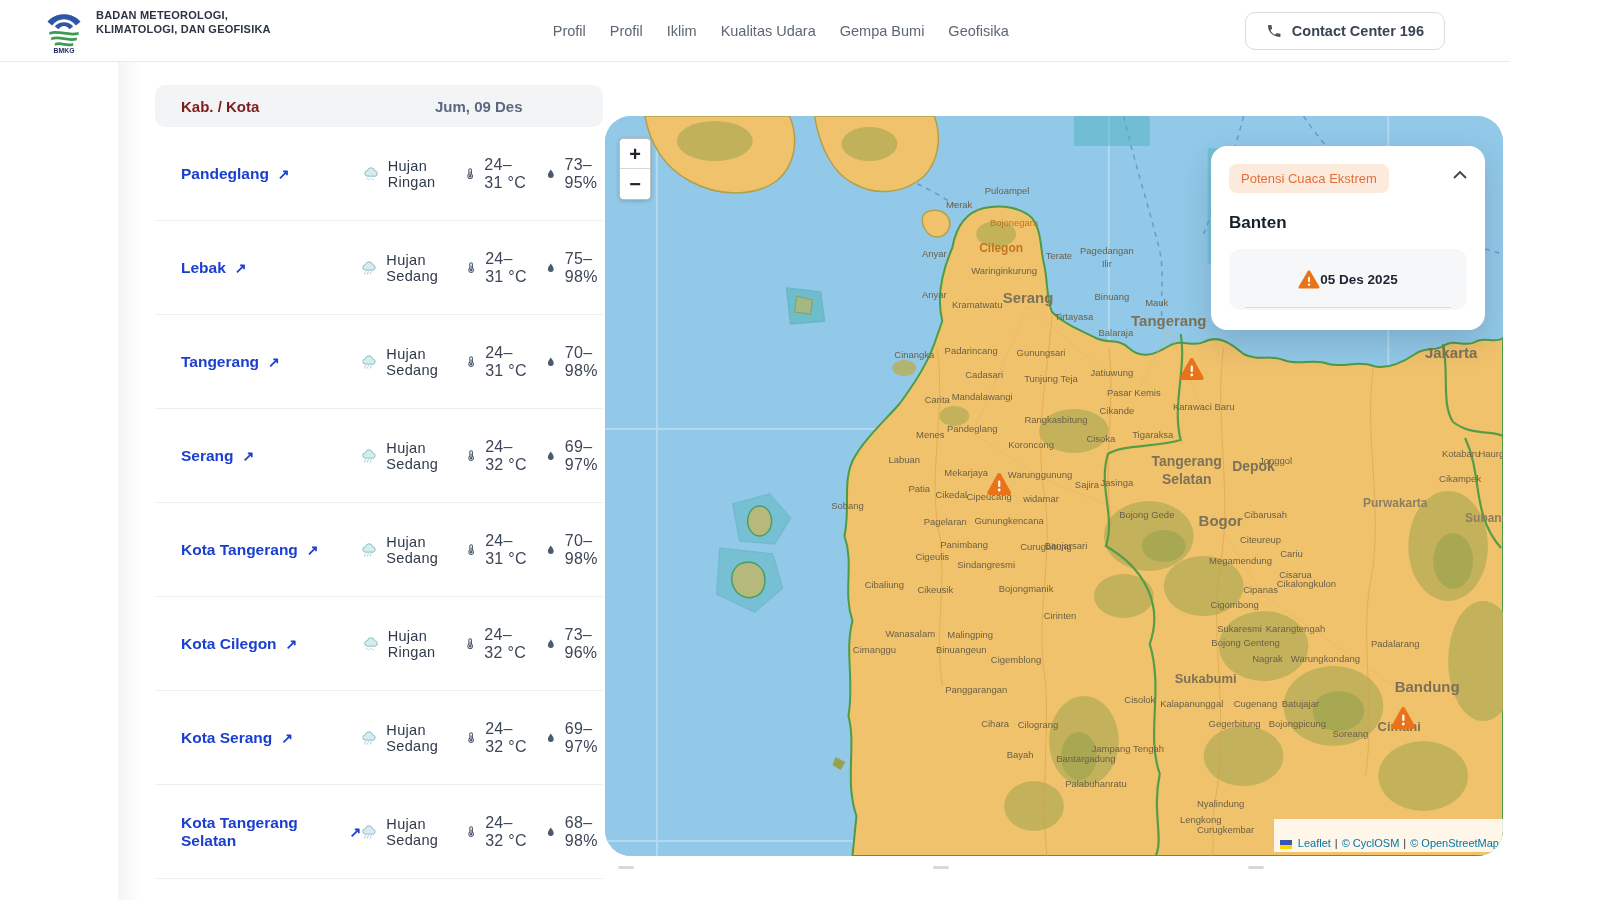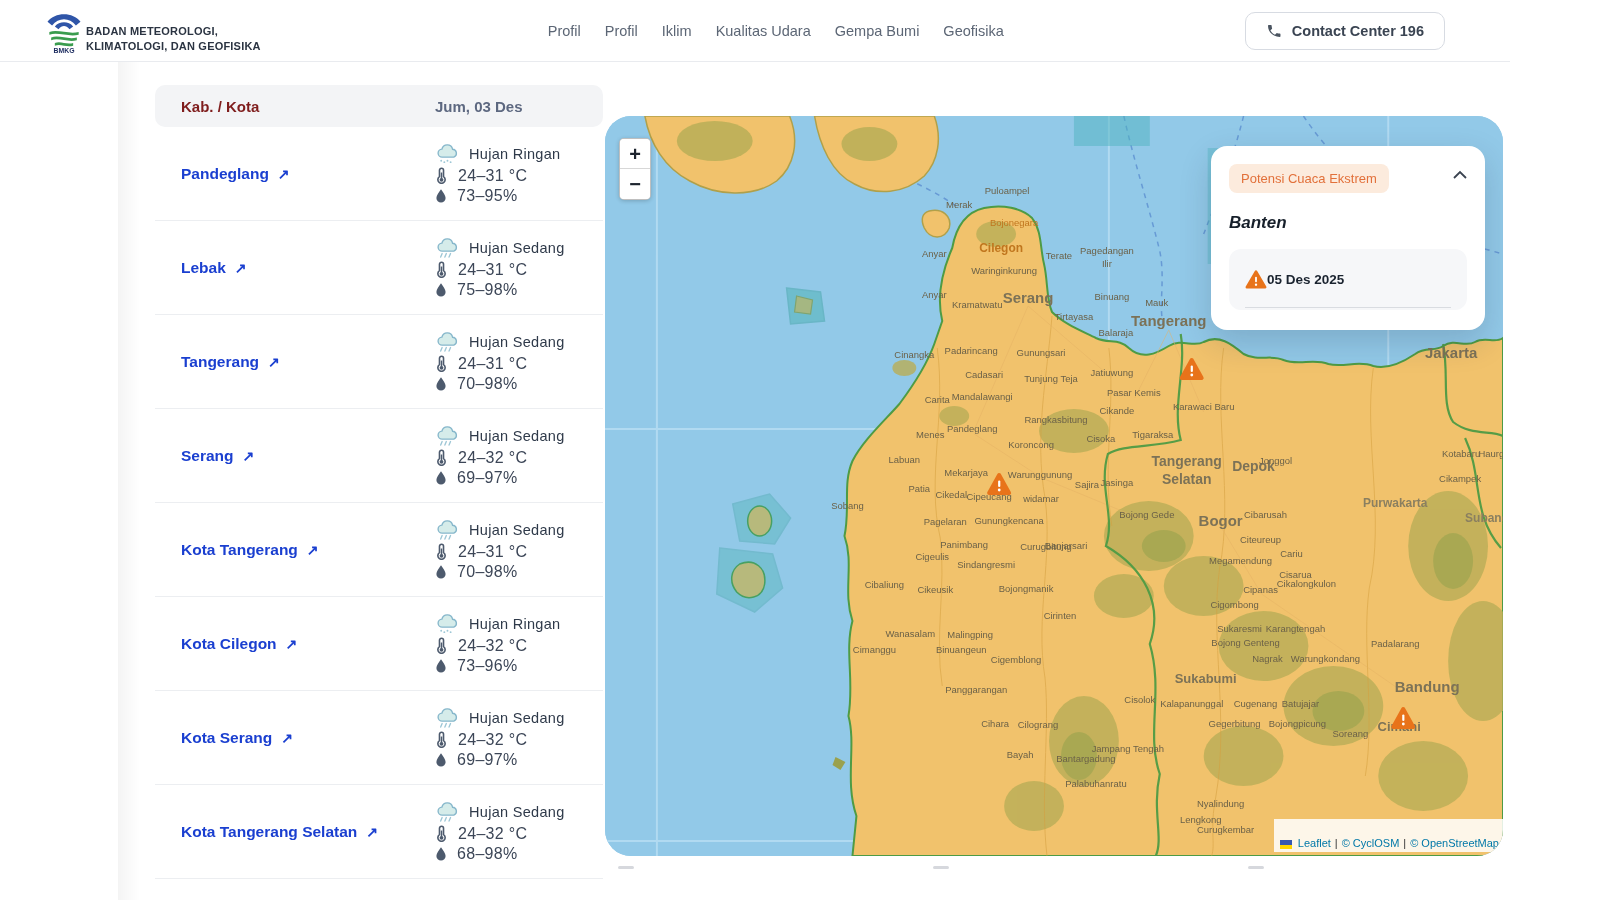--- a/index.html
+++ b/index.html
@@ -3,21 +3,21 @@
 <meta charset="utf-8">
 <style>
   * { margin:0; padding:0; box-sizing:border-box; }
   html,body { width:1600px; height:900px; background:#fff; overflow:hidden;
     font-family:"Liberation Sans", sans-serif; }
 
   
   .header { position:absolute; left:0; top:0; width:1510px; height:62px;
     display:flex; align-items:center; padding:0 65px 0 42px;
     border-bottom:1px solid #e9ebef; background:#fff; z-index:5; }
-  .logo-wrap { display:flex; align-items:flex-end; }
+  .logo-wrap { display:flex; align-items:flex-start; gap:10px; }
   .logo-svg { width:44px; height:46px; }
   .logo-text { font-size:11px; font-weight:bold; color:#2b3442; line-height:1.35; letter-spacing:.2px; }
   .nav { display:flex; gap:24px; margin:0 auto; padding-left:60px; }
   .nav a { font-size:14.5px; color:#5c6675; text-decoration:none; cursor:pointer; }
   .contact-btn { display:flex; align-items:center; gap:10px; border:1px solid #d7dbe2;
     border-radius:10px; padding:10px 20px; font-size:14.5px; font-weight:bold;
     color:#3a4452; background:#fff; cursor:pointer; white-space:nowrap;margin-left:14px; }
 
   .left-shade { position:absolute; left:118px; top:62px; width:22px; height:838px;
     background:linear-gradient(90deg, rgba(0,0,0,.045), rgba(0,0,0,0)); }
@@ -25,21 +25,21 @@
   
   .table { position:absolute; left:155px; top:85px; width:448px; }
   .thead { display:flex; background:#f3f4f6; border-radius:10px; height:42px;
     align-items:center; }
   .thead .th1 { width:280px; padding-left:26px; font-size:15px; font-weight:bold; color:#7f1d1d; }
   .thead .th2 { font-size:15px; font-weight:bold; color:#5d6880; }
   .trow { display:flex; align-items:center; height:94px; border-bottom:1px solid #eceef1; }
   .region { width:280px; padding-left:26px; font-size:15.5px; font-weight:bold;
     color:#1a3fd0; text-decoration:none; cursor:pointer; display:flex; align-items:center; gap:9px;}
   .region .arrow { font-size:14px; font-weight:bold; }
-  .wx { display:flex; flex-direction:column; gap:2px; }
+  .wx { display:flex; flex-direction:row; gap:18px; }
   .wline { display:flex; align-items:center; gap:10px; font-size:16px; color:#3c4657; letter-spacing:.3px;}
   .wline.cond { font-size:14.5px; color:#2f3a4a; gap:8px;}
   .rain-ringan .drz-sedang { display:none; }
   .rain-sedang .drz-ringan { display:none; }
 
   
   .map { position:absolute; left:605px; top:116px; width:898px; height:740px;
     border-radius:26px; overflow:hidden; background:#92c9e8; cursor:grab; }
   .map svg.basemap { display:block; width:100%; height:100%; }
 
@@ -49,23 +49,23 @@
   .zoomctl button { display:block; width:100%; height:30px; background:#fff; border:0;
     font-size:20px; font-weight:bold; color:#1d242e; cursor:pointer; line-height:1; }
   .zoomctl button:first-child { border-bottom:1px solid #d7d7d7; }
 
   .popup { position:absolute; right:18px; top:30px; width:274px; background:#fff;
     border-radius:16px; padding:18px 18px 20px; box-shadow:0 12px 32px rgba(30,40,60,.18); }
   .popup-top { display:flex; justify-content:space-between; align-items:flex-start; }
   .badge { background:#fcebdd; color:#e2703a; border-radius:8px; padding:7px 12px;
     font-size:13px; }
   .chev { margin-top:6px; cursor:pointer; }
-  .popup-title { margin-top:20px; font-size:17px; font-weight:bold; color:#17202b;font-style:italic; }
+  .popup-title { margin-top:20px; font-size:17px; font-weight:bold; color:#17202b; }
   .popup-card { margin-top:16px; background:#f6f7f9; border-radius:12px; padding:2px 16px; }
-  .pc-row { display:flex; justify-content:flex-start; align-items:center; height:56px; }
+  .pc-row { display:flex; justify-content:center; align-items:center; height:56px; }
   .pc-row .val { font-size:13.5px; font-weight:bold; color:#1b2430; }
   .pc-div { border-top:1px solid #d9dce1; }
 
   .attrib { position:absolute; right:0; bottom:4px; background:rgba(255,255,255,.85);
     font-size:11px; padding:18px 4px 3px 6px; display:flex; align-items:flex-end; gap:4px;
     color:#333; white-space:nowrap; }
   .attrib a { color:#0078a8; text-decoration:none; cursor:pointer; }
   .ua-flag { display:inline-block; width:12px; height:9px; margin-right:2px;
     background:linear-gradient(#3757b0 50%, #ffd500 50%); }
 
@@ -104,21 +104,21 @@
     </svg>
     <span>Contact Center 196</span>
   </button>
 </div>
 
 <div class="left-shade"></div>
 
 <div class="table">
   <div class="thead">
     <div class="th1">Kab. / Kota</div>
-    <div class="th2">Jum, 03 Des</div>
+    <div class="th2">Jum, 09 Des</div>
   </div>
   <div id="table-body">
   <div class="trow">
     <a class="region">
       <span class="rname">Pandeglang</span>
       <span class="arrow">↗</span>
     </a>
     <div class="wx">
       <div class="wline cond">
         <svg width="26" height="22" viewBox="0 0 24 21" class="cl rain-ringan">

